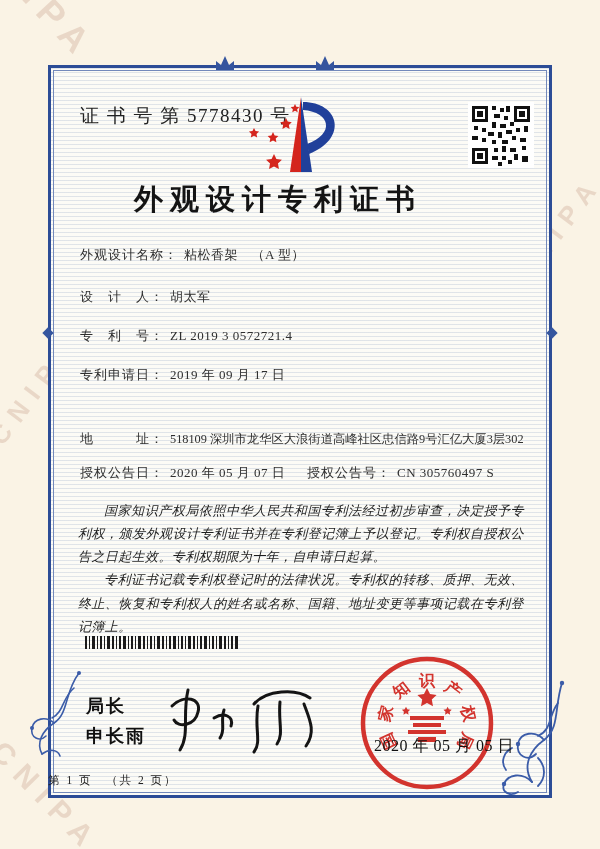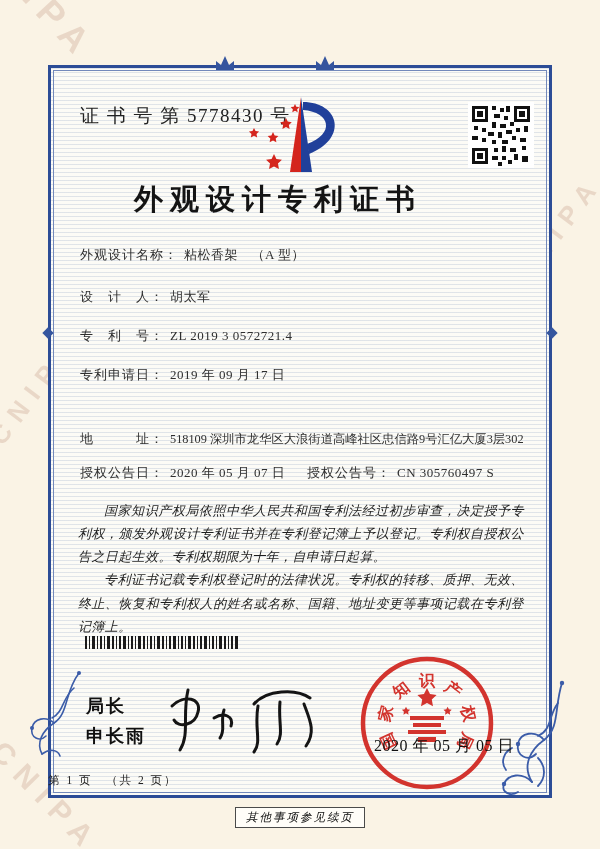--- a/index.html
+++ b/index.html
@@ -289,17 +289,14 @@
       <path d="M90,52 l1.6,3.2 3.6,0.5 -2.6,2.5 0.6,3.6 -3.2-1.7 -3.2,1.7 0.6-3.6 -2.6-2.5 3.6-0.5 Z" transform="scale(0.8) translate(22,14)"></path>
       <rect x="52" y="62" width="34" height="4"></rect>
       <rect x="55" y="69" width="28" height="4"></rect>
       <rect x="50" y="76" width="38" height="4"></rect>
       <rect x="60" y="83" width="18" height="5"></rect>
     </g>
   </svg>
   <div class="abs seal-date" style="left:374px;top:736px;">2020 年 05 月 05 日</div>
 
   <div class="abs pageinfo">第 1 页　（共 2 页）</div>
-  <div class="abs note">
-    <span>其他事项参见续页</span>
-  </div>
 
 </div>
 
 </body></html>

